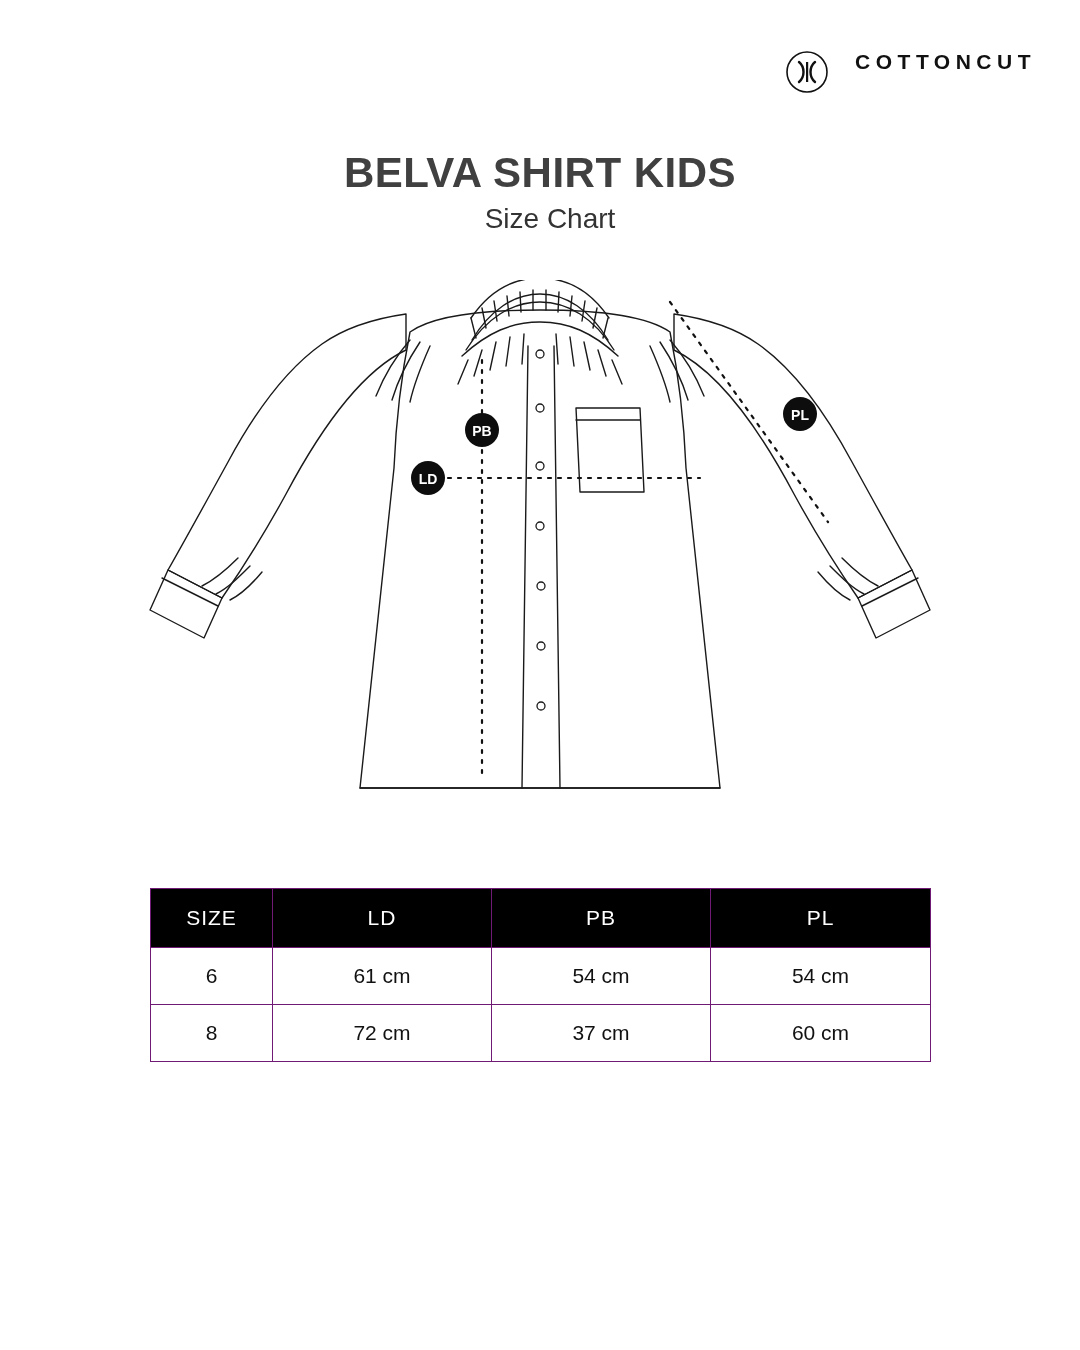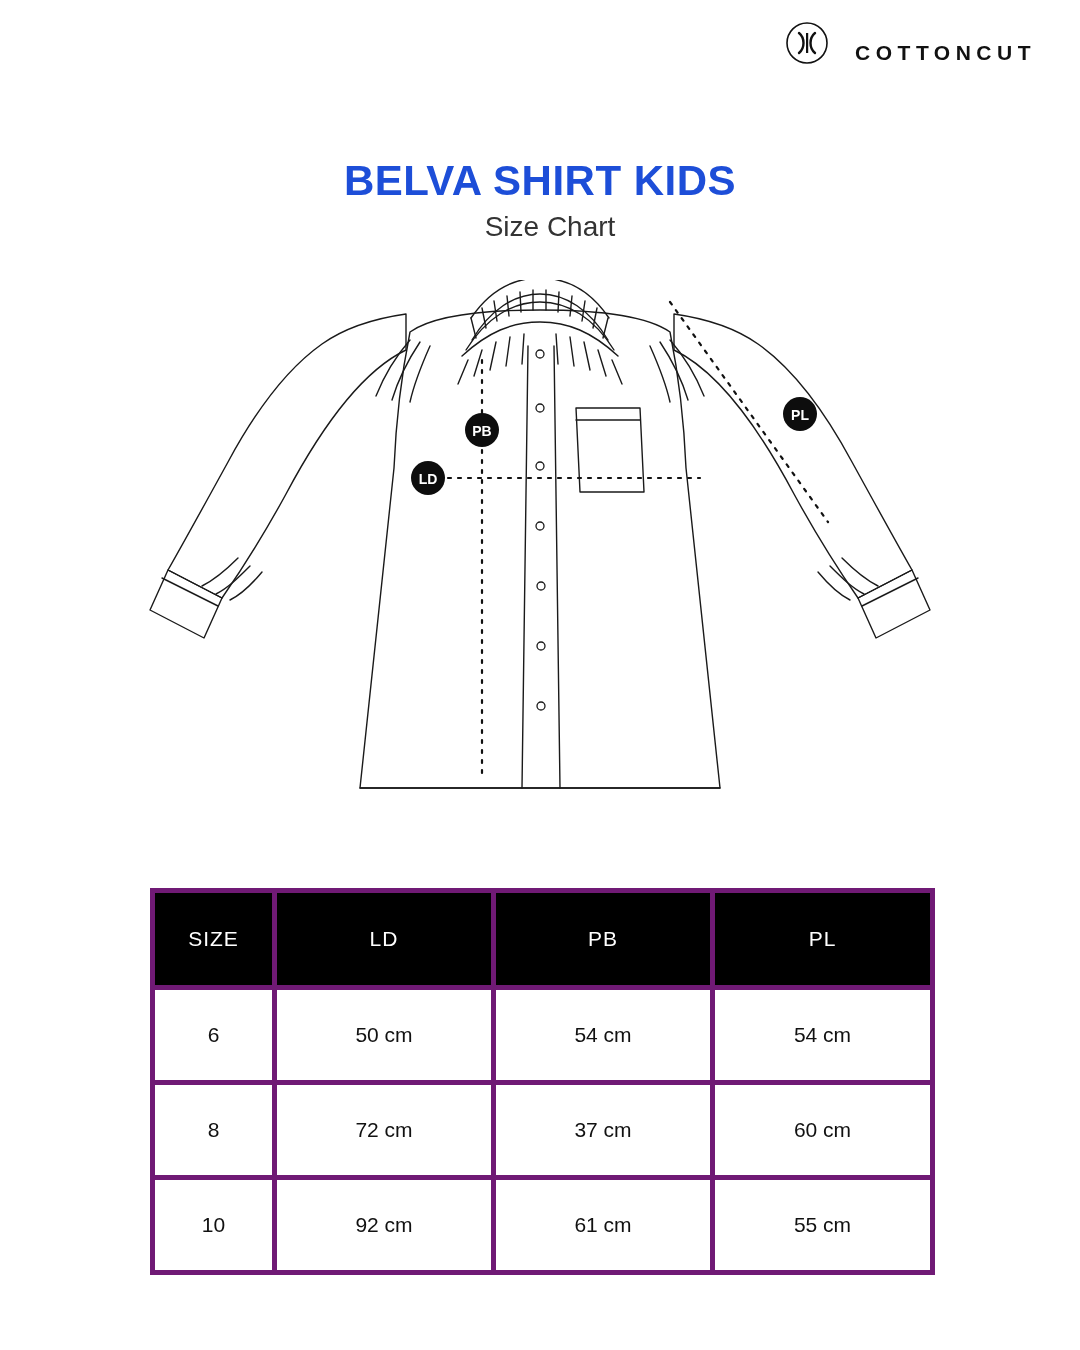--- a/index.html
+++ b/index.html
@@ -12,24 +12,24 @@
     height: 1350px;
     position: relative;
     font-family: "Liberation Sans", sans-serif;
     color: #1a1a1a;
     overflow: hidden;
   }
 
   
   .brand {
     position: absolute;
-    top: 21px;
+    top: 50px;
     right: 44px;
     display: flex;
-    align-items: flex-end;
+    align-items: flex-start;
     gap: 26px;
   }
   .brand-mark {
     width: 44px;
     height: 44px;
     flex: 0 0 44px;
   }
   .brand-name {
     font-size: 21px;
     letter-spacing: 5.5px;
@@ -42,22 +42,22 @@
     position: absolute;
     top: 150px;
     left: 0;
     width: 1080px;
     text-align: center;
   }
   .title {
     font-size: 42px;
     font-weight: 700;
     letter-spacing: 0.5px;
-    color: #1d4ed8;
-    margin: 8px;
+    color: #404040;
+    margin: 0;
     line-height: 1.1;
   }
   .subtitle {
     font-size: 28px;
     font-weight: 400;
     color: #333;
     margin: 8px 0 0 0;
     line-height: 1.1;
     padding-left: 20px;
   }
@@ -87,27 +87,27 @@
   .size-table {
     position: absolute;
     left: 150px;
     top: 888px;
     width: 780px;
     border-collapse: collapse;
     table-layout: fixed;
   }
   .size-table th,
   .size-table td {
-    border: 5px solid #701a75;
+    border: 1px solid #701a75;
     text-align: center;
     font-size: 21px;
     font-weight: 400;
     color: #111;
     height: 56px;
-    padding: 17px;
+    padding: 0;
   }
   .size-table thead th {
     background: #000000;
     color: #ffffff;
     font-weight: 500;
     letter-spacing: 1px;
     height: 58px;
   }
   .size-table col.c-size { width: 122px; }
   .size-table col.c-ld   { width: 219px; }
@@ -256,30 +256,24 @@
     <tr>
       <th>SIZE</th>
       <th>LD</th>
       <th>PB</th>
       <th>PL</th>
     </tr>
   </thead>
   <tbody>
     <tr>
       <td>6</td>
-      <td>50 cm</td>
+      <td>61 cm</td>
       <td>54 cm</td>
       <td>54 cm</td>
     </tr>
     <tr>
       <td>8</td>
       <td>72 cm</td>
       <td>37 cm</td>
       <td>60 cm</td>
     </tr>
-    <tr>
-      <td>10</td>
-      <td>92 cm</td>
-      <td>61 cm</td>
-      <td>55 cm</td>
-    </tr>
   </tbody>
 </table>
 
 </body></html>

